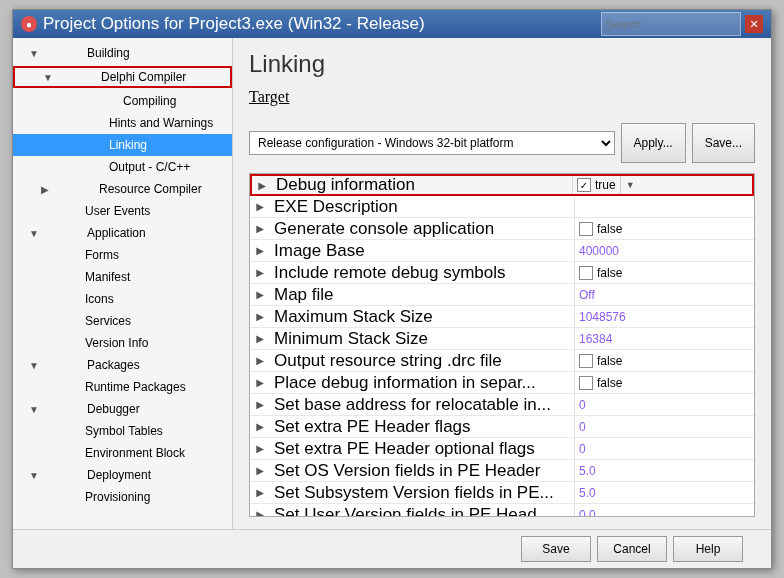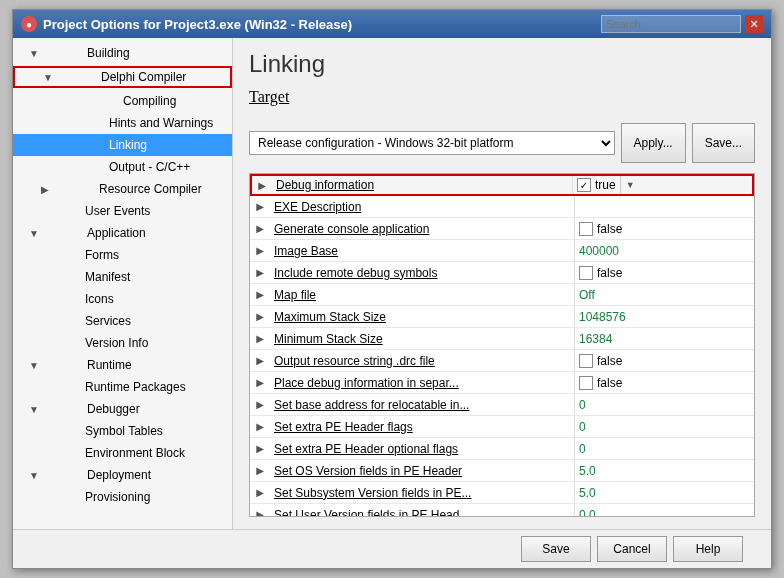--- a/index.html
+++ b/index.html
@@ -43,34 +43,34 @@
       background: #e05050;
       border-radius: 50%;
       display: flex;
       align-items: center;
       justify-content: center;
       font-size: 10px;
       color: white;
       font-weight: bold;
     }
     .titlebar-title {
-      font-size: 13px;
-      font-weight: bold;
+      font-size: 17px;
+      font-weight: normal;
     }
     .titlebar-controls {
       display: flex;
       align-items: center;
       gap: 4px;
     }
     .titlebar-search {
       background: rgba(255,255,255,0.2);
       border: 1px solid rgba(255,255,255,0.4);
       color: white;
       width: 140px;
-      height: 18px;
+      height: 24px;
       padding: 0 4px;
       font-size: 11px;
     }
     .titlebar-close {
       background: #c0392b;
       border: none;
       color: white;
       width: 18px;
       height: 18px;
       cursor: pointer;
@@ -183,39 +183,38 @@
       width: 20px;
       font-size: 10px;
       color: #555;
       display: flex;
       align-items: center;
       justify-content: center;
       cursor: pointer;
     }
     .prop-name {
       flex: 1;
-      font-size: 12px;
+      font-size: 17px;
       padding-left: 4px;
       overflow: hidden;
       text-overflow: ellipsis;
       white-space: nowrap;
-      text-decoration: underline;
     }
     .prop-value {
       width: 180px;
       display: flex;
       align-items: center;
       gap: 4px;
       font-size: 12px;
       padding-right: 4px;
       border-left: 1px solid #ddd;
       height: 100%;
       padding-left: 4px;
     }
-    .prop-value.blue { color: #15803d; text-align: center; }
+    .prop-value.blue { color: #8b5cf6; text-align: center; }
     .prop-checkbox {
       width: 14px;
       height: 14px;
       border: 1px solid #888;
       display: flex;
       align-items: center;
       justify-content: center;
       font-size: 10px;
       background: white;
     }
@@ -358,21 +357,21 @@
       <div class="tree-item">
         <div class="tree-section tree-indent-2">
           <span class="tree-text">Version Info</span>
         </div>
       </div>
 
 
       <div class="tree-item">
         <div class="tree-section tree-indent-1">
           <span class="tree-arrow">▼</span>
-          <span class="tree-text">Runtime</span>
+          <span class="tree-text">Packages</span>
         </div>
       </div>
 
       <div class="tree-item">
         <div class="tree-section tree-indent-2">
           <span class="tree-text">Runtime Packages</span>
         </div>
       </div>
 
       <div class="tree-item">

